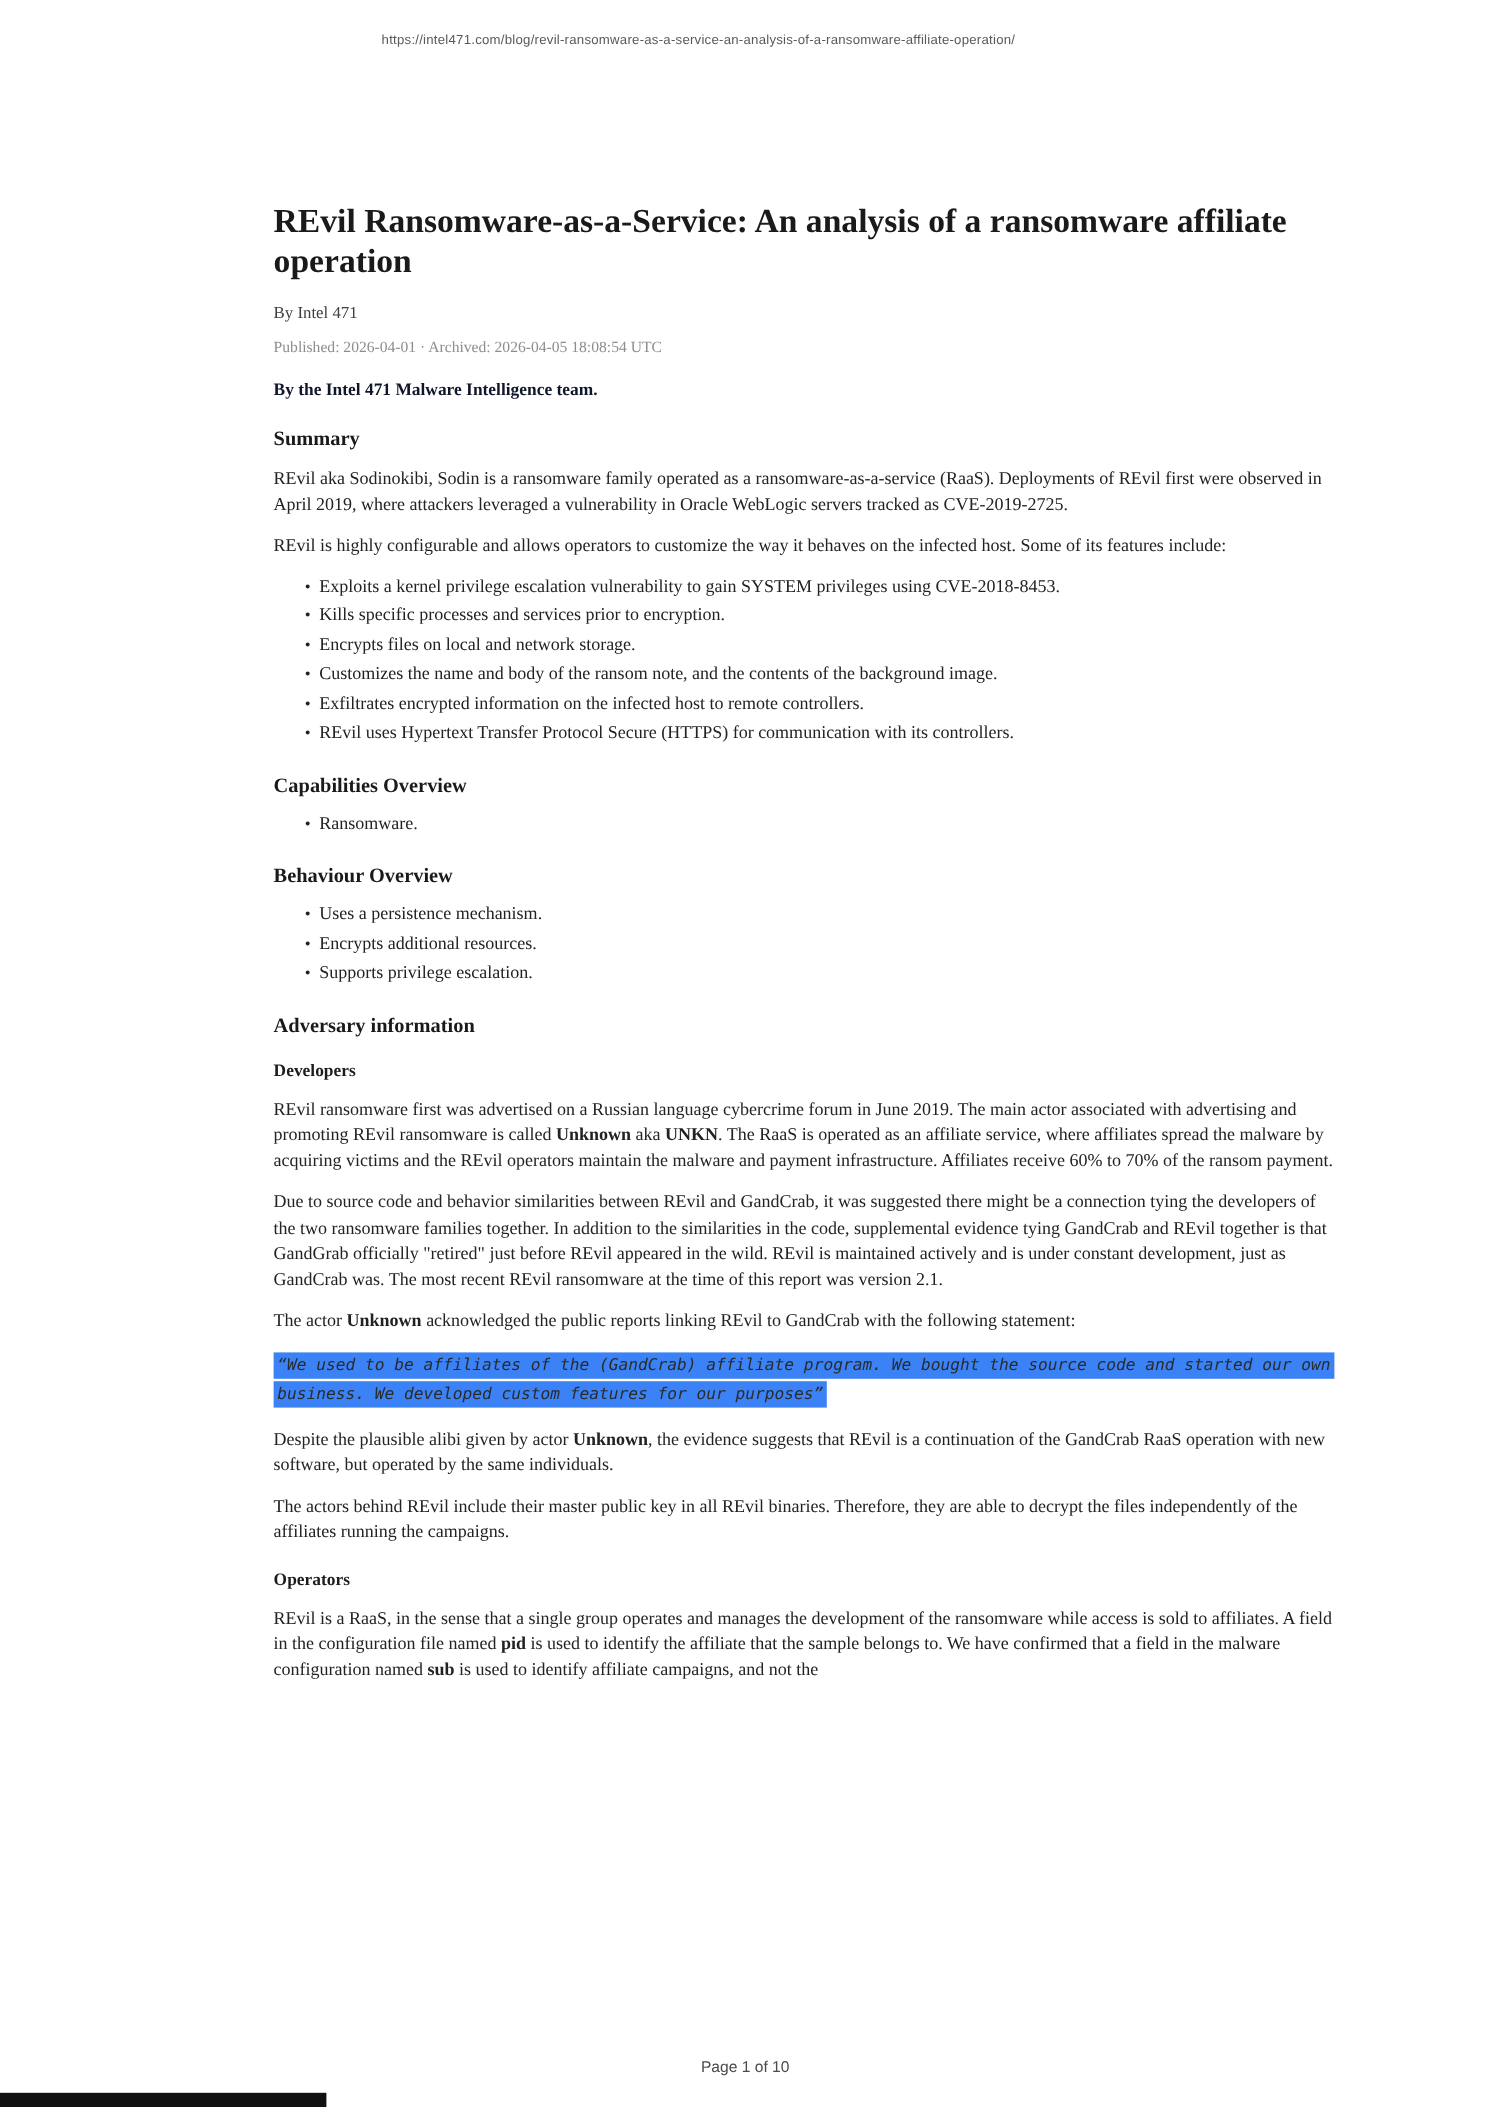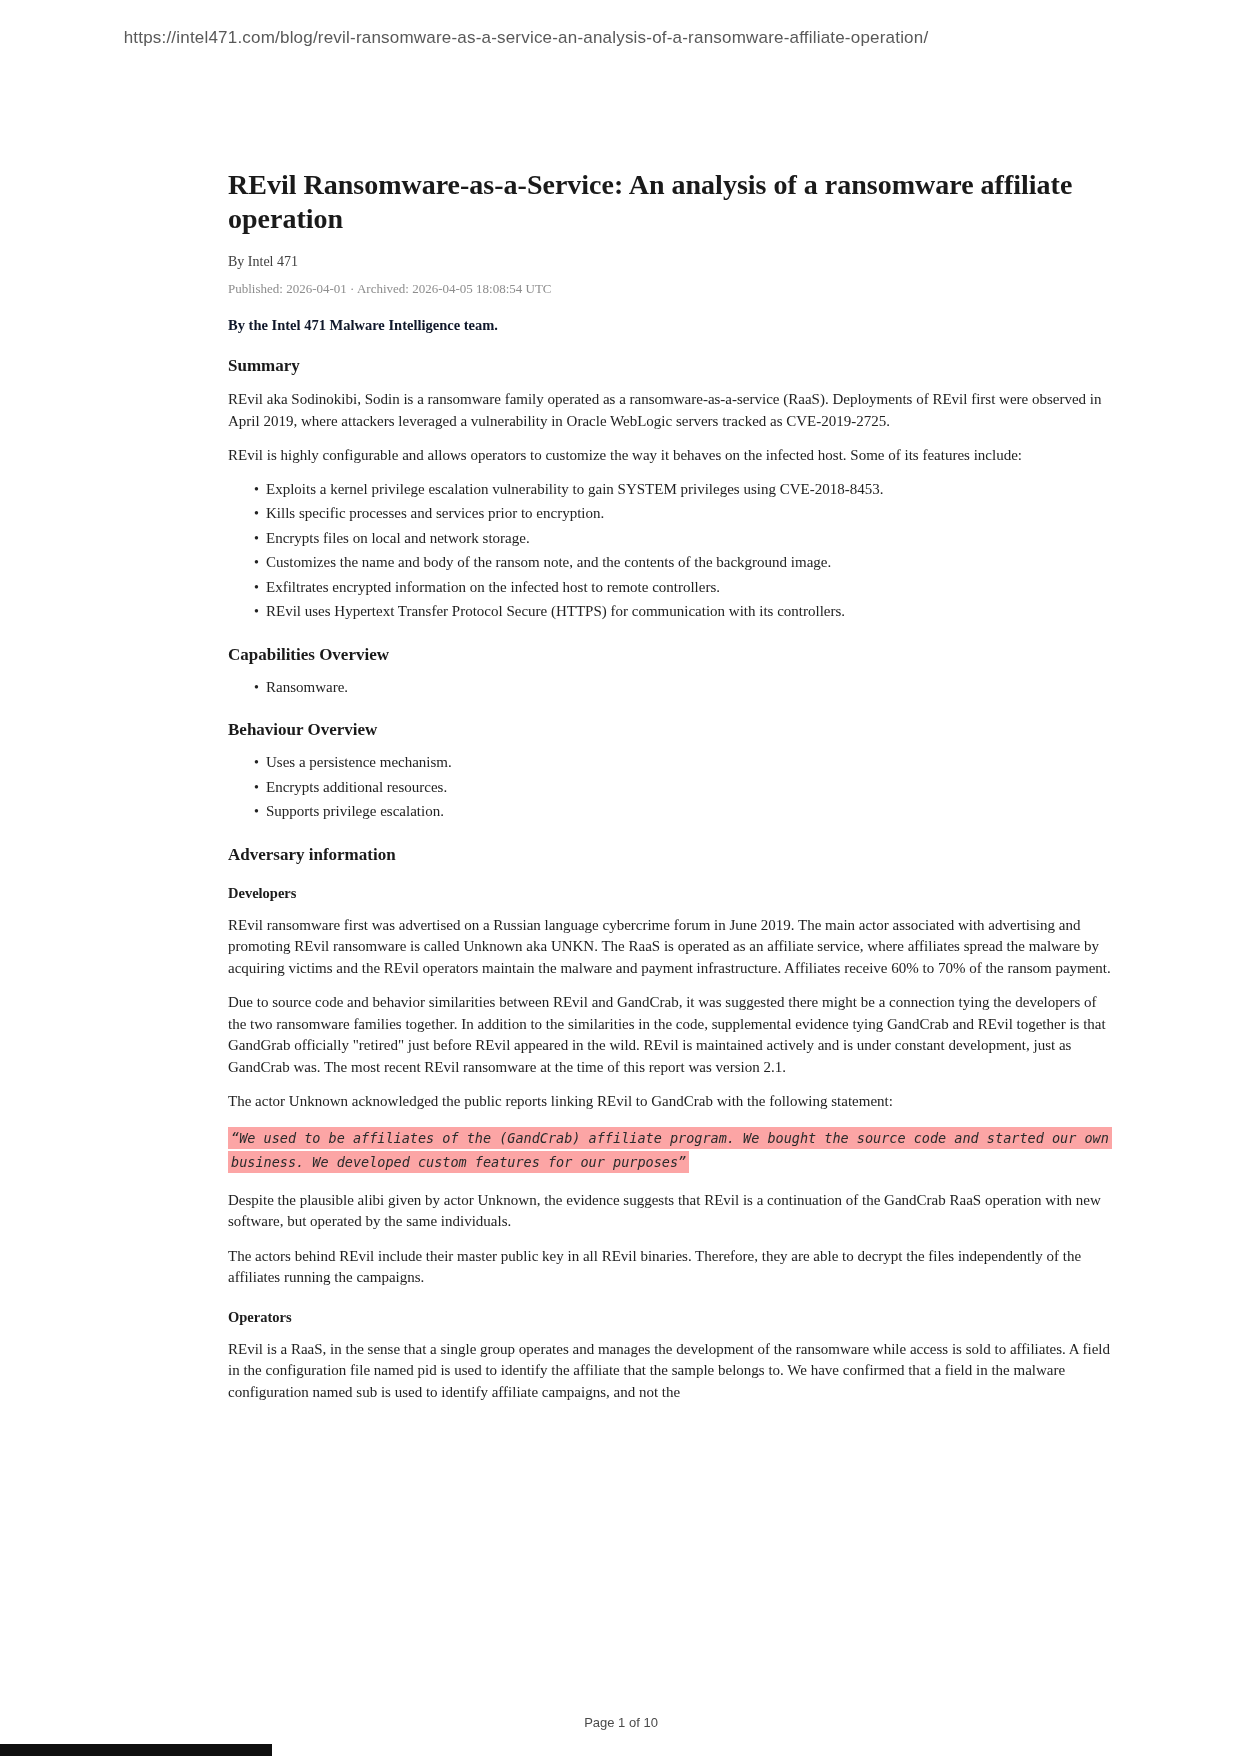--- a/index.html
+++ b/index.html
@@ -6,23 +6,23 @@
   html,body { margin:0; padding:0; }
   body {
     width: 1242px; height: 1756px;
     background: #ffffff;
     font-family: "Liberation Serif", serif;
     color: #222222;
     position: relative;
     overflow: hidden;
   }
   .print-url {
-    position: absolute; top: 28px; left: 526px; transform: translateX(-50%);
+    position: absolute; top: 28px; left: 582px; transform: translateX(-50%);
     font-family: "Liberation Sans", sans-serif;
-    font-size: 17px; color: #595959; white-space: nowrap; letter-spacing: 0.2px;
+    font-size: 11px; color: #595959; white-space: nowrap; letter-spacing: 0.2px;
   }
   .article { position: absolute; left: 228px; top: 168px; width: 890px; }
   h1.title {
     font-size: 28px; line-height: 34px; font-weight: bold;
     margin: 0; color: #1a1a1a;
   }
   .byline { margin-top: 18px; font-size: 14px; color: #404040; }
   .published { margin-top: 11px; font-size: 13px; color: #8d8d8d; }
   .team { margin-top: 20px; font-size: 14.5px; font-weight: bold; color: #0f172a; }
   h2.sec { font-size: 17px; margin: 22px 0 0; font-weight: bold; color: #1a1a1a; }
@@ -50,21 +50,21 @@
   }
   .page-footer {
     position: absolute; bottom: 26px; left: 50%; transform: translateX(-50%);
     font-family: "Liberation Sans", sans-serif;
     font-size: 13px; color: #4a4a4a;
   }
   .bottom-strip {
     position: absolute; left: 0; bottom: 0; width: 272px; height: 12px;
     background: #101010;
   }
-  b { font-weight: normal; }
+  b { font-weight: bold; }
 </style>
 </head>
 <body>
 
 <div class="page">
 
   <div class="print-url">https://intel471.com/blog/revil-ransomware-as-a-service-an-analysis-of-a-ransomware-affiliate-operation/</div>
 
   <main class="article">
 
@@ -108,21 +108,21 @@
     <h2 class="sec">Adversary information</h2>
 
     <h3 class="subsec">Developers</h3>
 
     <p class="para"><span>REvil ransomware first was advertised on a Russian language cybercrime forum in June 2019. The main actor associated with advertising and promoting REvil ransomware is called </span><b>Unknown</b><span> aka </span><b>UNKN</b><span>. The RaaS is operated as an affiliate service, where affiliates spread the malware by acquiring victims and the REvil operators maintain the malware and payment infrastructure. Affiliates receive 60% to 70% of the ransom payment.</span></p>
 
     <p class="para">Due to source code and behavior similarities between REvil and GandCrab, it was suggested there might be a connection tying the developers of the two ransomware families together. In addition to the similarities in the code, supplemental evidence tying GandCrab and REvil together is that GandGrab officially "retired" just before REvil appeared in the wild. REvil is maintained actively and is under constant development, just as GandCrab was. The most recent REvil ransomware at the time of this report was version 2.1.</p>
 
     <p class="para"><span>The actor </span><b>Unknown</b><span> acknowledged the public reports linking REvil to GandCrab with the following statement:</span></p>
 
-    <p class="quote"><span class="quote-text" style="background: #fca5a5;">“We used to be affiliates of the (GandCrab) affiliate program. We bought the source code and started our own business. We developed custom features for our purposes”</span></p>
+    <p class="quote"><span class="quote-text" style="background: #3b82f6;">“We used to be affiliates of the (GandCrab) affiliate program. We bought the source code and started our own business. We developed custom features for our purposes”</span></p>
 
     <p class="para"><span>Despite the plausible alibi given by actor </span><b>Unknown</b><span>, the evidence suggests that REvil is a continuation of the GandCrab RaaS operation with new software, but operated by the same individuals.</span></p>
 
     <p class="para">The actors behind REvil include their master public key in all REvil binaries. Therefore, they are able to decrypt the files independently of the affiliates running the campaigns.</p>
 
     <h3 class="subsec">Operators</h3>
 
     <p class="para"><span>REvil is a RaaS, in the sense that a single group operates and manages the development of the ransomware while access is sold to affiliates. A field in the configuration file named </span><b>pid</b><span> is used to identify the affiliate that the sample belongs to. We have confirmed that a field in the malware configuration named </span><b>sub</b><span> is used to identify affiliate campaigns, and not the</span></p>
 
   </main>

